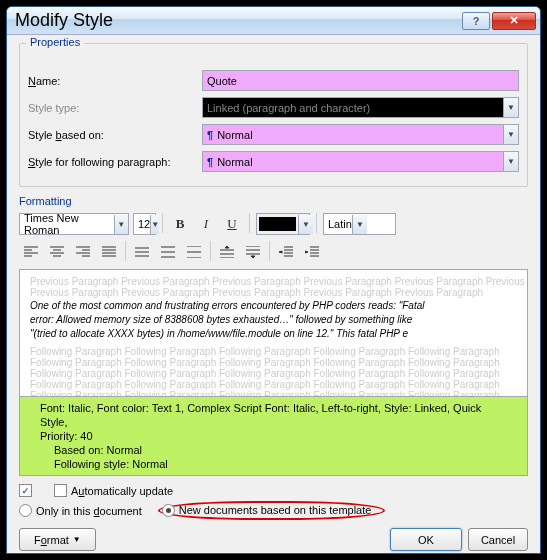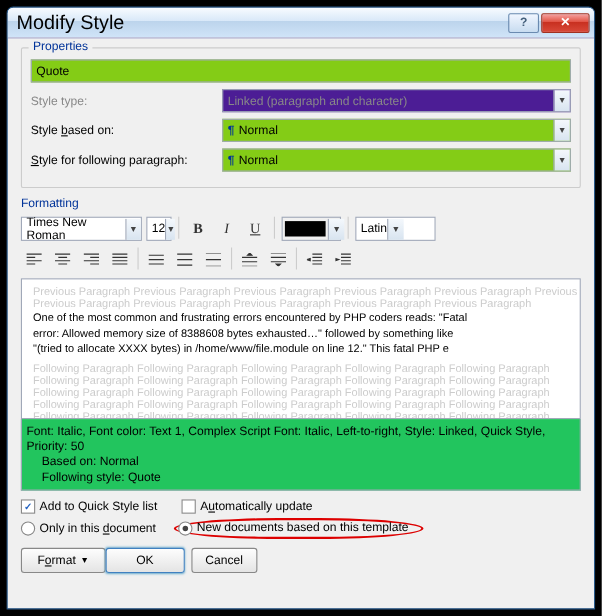--- a/index.html
+++ b/index.html
@@ -3,75 +3,76 @@
 <meta charset="utf-8">
 <style>
 *{box-sizing:border-box;margin:0;padding:0;font-family:"Segoe UI",Tahoma,sans-serif;font-size:11px}
 body{background:#000;width:547px;height:560px;padding:6px}
 .window{width:535px;height:548px;background:#f0f0f0;border:1px solid #2a5a8a;border-radius:6px 6px 0 0;box-shadow:0 0 8px rgba(0,0,0,.5);overflow:hidden}
 .titlebar{height:28px;background:linear-gradient(#f8fbff,#d8e8f8 45%,#bcd4ec 46%,#d0e4f8);display:flex;align-items:center;padding:0 4px 0 8px;border-bottom:1px solid #aac}
 .titlebar-text{flex:1;color:#000;font-size:18px}
 .titlebtn{width:28px;height:18px;margin-left:2px;border:1px solid #6a8ab0;border-radius:2px;display:flex;align-items:center;justify-content:center;background:linear-gradient(#f0f6ff,#c8dcf0);font-size:11px;font-weight:bold;color:#44607c}
 .titlebtn.close{width:44px;background:linear-gradient(#f4a0a0,#e05040 45%,#c83020 46%,#d84838);color:#fff;border-color:#a03020}
 .client{padding:8px 12px 10px}
-.group{border:1px solid #ccc;border-radius:2px;padding:10px 8px 8px;margin-bottom:8px;position:relative}
+.group{border:1px solid #ccc;border-radius:2px;padding:26px 8px 8px;margin-bottom:8px;position:relative}
 .group-title{position:absolute;top:-8px;left:6px;background:#f0f0f0;padding:0 4px;color:#003399}
 .row{display:flex;align-items:center;margin-bottom:6px;gap:6px}
 .lbl{width:168px;color:#000}
 .lbl.dis{color:#888}
 .lbl u{text-decoration:underline}
-.input,.select{flex:1;height:21px;border:1px solid #a0a8b8;background:#84cc16;padding:1px 4px;font-size:11px}
-.select.dis{background:#4c1d95;color:#888}
+.input,.select{flex:1;height:21px;border:1px solid #a0a8b8;background:#f0abfc;padding:1px 4px;font-size:11px}
+.select.dis{background:#000000;color:#888}
 .select{display:flex;align-items:center;justify-content:space-between}
 .dd{width:15px;height:19px;border-left:1px solid #a0a8b8;background:linear-gradient(#f4f8fc,#d8e4f0);display:flex;align-items:center;justify-content:center;font-size:8px;color:#444;margin:-1px -4px -1px 0}
 .pil{color:#003399;font-weight:bold;margin-right:4px}
 .section-label{color:#003399;margin:4px 0 6px;display:block}
 .toolbar{display:flex;align-items:flex-start;gap:4px;margin-bottom:6px}
 .combo{height:22px;border:1px solid #a0a8b8;background:#fff;display:flex;align-items:center;padding:0 0 0 4px;font-size:11px}
 .combo .dd{margin:0}
 .tbtn{width:22px;height:22px;border:1px solid transparent;display:flex;align-items:center;justify-content:center;font-family:"Times New Roman",serif;font-size:13px;color:#333}
 .tbtn.b{font-weight:bold}
 .tbtn.i{font-style:italic}
 .tbtn.u{text-decoration:underline}
 .colorbtn{width:54px;height:22px;border:1px solid #a0a8b8;display:flex;align-items:center}
 .colorsw{flex:1;height:14px;background:#000;margin:0 2px}
 .sep{width:1px;height:20px;background:#ccc;margin:0 2px}
 .iconrow{display:flex;gap:2px;margin-bottom:6px}
 .ibtn{width:24px;height:22px;border:1px solid transparent;display:flex;align-items:center;justify-content:center}
 .ibtn svg{pointer-events:none}
 .preview{border:1px solid #a0a8b8;background:#fff;height:128px;padding:6px 10px;overflow:hidden;font-family:"Times New Roman",serif}
 .prev-gray{color:#ccc;font-size:10px;line-height:11px;white-space:nowrap}
-.prev-main{color:#000;font-size:10px;line-height:12px;margin:2px 0}
-.descbox{border:1px solid #a0a8b8;border-top:none;background:#22c55e;padding:4px 4px;font-size:11px;line-height:14px}
+.prev-main{color:#000;font-size:10px;font-style:italic;line-height:12px;margin:2px 0}
+.descbox{border:1px solid #a0a8b8;border-top:none;background:#bef264;padding:4px 20px;font-size:11px;line-height:14px}
 .descbox .ind{margin-left:14px}
 .checks{margin:8px 0 4px}
 .checkrow{display:flex;align-items:center;gap:4px;margin-bottom:4px}
 .chk,.rdo{width:13px;height:13px;border:1px solid #888;background:#fff;display:inline-flex;align-items:center;justify-content:center;font-size:9px}
 .rdo{border-radius:50%}
 .rdo.on::after{content:"";width:5px;height:5px;background:#444;border-radius:50%}
 .chk.on::after{content:"✓";color:#2060c0;font-weight:bold}
 .highlight{border:2px solid #d00;border-radius:50%/60%;padding:1px 12px 1px 2px;display:inline-flex;align-items:flex-start;gap:4px}
-.btnrow{display:flex;justify-content:flex-start;align-items:center;margin-top:8px}
+.btnrow{display:flex;justify-content:space-between;align-items:center;margin-top:8px}
 .btn{height:23px;border:1px solid #888;background:linear-gradient(#fdfdfd,#e4e4e4);padding:0 14px;border-radius:3px;font-size:11px;display:flex;align-items:center;gap:4px}
 .btn.primary{border-color:#4080c0;box-shadow:0 0 2px #6ac}
 .rightbtns{display:flex;gap:6px}
 </style>
 </head>
 <body>
 
 <div class="window">
   <div class="titlebar">
     <span class="titlebar-text">Modify Style</span>
     <div class="titlebtn">?</div>
     <div class="titlebtn close">✕</div>
   </div>
   <div class="client">
     <div class="group">
       <span class="group-title">Properties</span>
       <div class="row">
+        <span class="lbl"><u>N</u>ame:</span>
         <input class="input" value="Quote" style="">
       </div>
       <div class="row">
         <span class="lbl dis">Style type:</span>
         <div class="select dis">
           <span>Linked (paragraph and character)</span>
             <span class="dd">▼</span>
         </div>
       </div>
       <div class="row">
@@ -185,29 +186,28 @@
       <div class="prev-main">"(tried to allocate XXXX bytes) in /home/www/file.module on line 12." This fatal PHP e</div>
       <div style="height:4px"></div>
       <div class="prev-gray">Following Paragraph Following Paragraph Following Paragraph Following Paragraph Following Paragraph</div>
       <div class="prev-gray">Following Paragraph Following Paragraph Following Paragraph Following Paragraph Following Paragraph</div>
       <div class="prev-gray">Following Paragraph Following Paragraph Following Paragraph Following Paragraph Following Paragraph</div>
       <div class="prev-gray">Following Paragraph Following Paragraph Following Paragraph Following Paragraph Following Paragraph</div>
       <div class="prev-gray">Following Paragraph Following Paragraph Following Paragraph Following Paragraph Following Paragraph</div>
     </div>
     <div class="descbox">
       <div>Font: Italic, Font color: Text 1, Complex Script Font: Italic, Left-to-right, Style: Linked, Quick Style,</div>
-      <div>Priority: 50</div>
+      <div>Priority: 40</div>
       <div class="ind">Based on: Normal</div>
-      <div class="ind">Following style: Quote</div>
+      <div class="ind">Following style: Normal</div>
     </div>
 
     <div class="checks">
       <div class="checkrow">
         <span class="chk on"></span>
-        <span>Add to Quick Style list</span>
         <span style="width:14px"></span>
         <span class="chk"></span>
         <span>A<u>u</u>tomatically update</span>
       </div>
       <div class="checkrow">
         <span class="rdo"></span>
         <span>Only in this <u>d</u>ocument</span>
         <span style="width:8px"></span>
         <span class="highlight">
           <span class="rdo on"></span>

